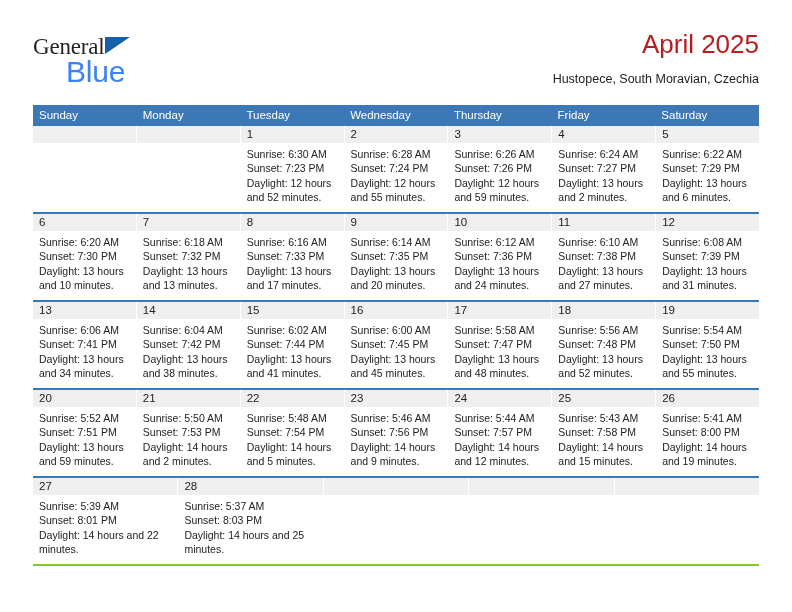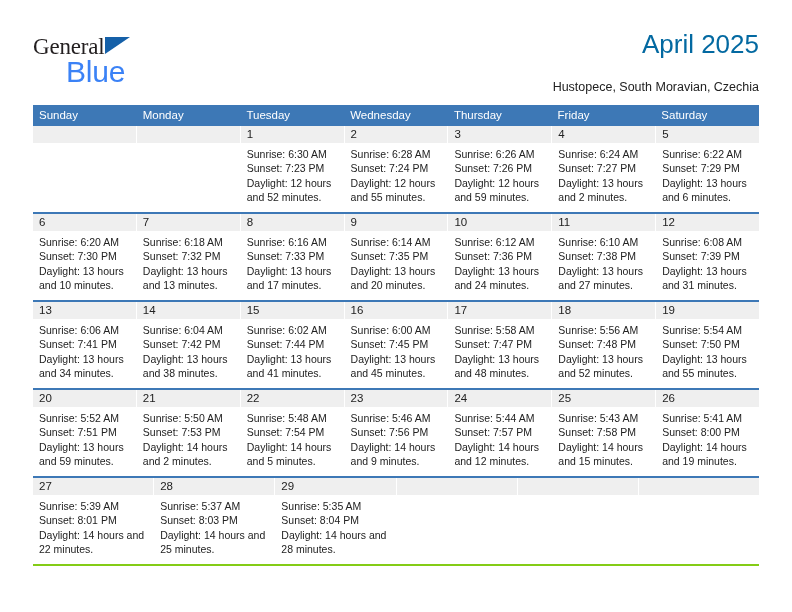--- a/index.html
+++ b/index.html
@@ -64,29 +64,29 @@
     font-family: "Liberation Sans", sans-serif;
   }
   .title-block {
     position: absolute;
     right: 0;
     top: 0;
     text-align: right;
   }
   .cal-title {
     font-size: 26px;
-    color: #0369a1;
+    color: #b91c1c;
     line-height: 32px;
     white-space: nowrap;
   }
   .cal-subtitle {
     font-size: 12.5px;
     color: #222222;
     line-height: 18px;
-    margin-top: 18px;
+    margin-top: 10px;
     white-space: nowrap;
   }
 
   
   .calendar {
     position: absolute;
     left: 33px;
     top: 105px;
     width: 726px;
   }
@@ -404,28 +404,20 @@
             </div>
           </div>
           <div class="day">
             <div class="day-num">28</div>
             <div class="day-info">
               <div>Sunrise: 5:37 AM</div>
               <div>Sunset: 8:03 PM</div>
               <div class="daylight">Daylight: 14 hours and 25 minutes.</div>
             </div>
           </div>
-          <div class="day">
-            <div class="day-num">29</div>
-            <div class="day-info">
-              <div>Sunrise: 5:35 AM</div>
-              <div>Sunset: 8:04 PM</div>
-              <div class="daylight">Daylight: 14 hours and 28 minutes.</div>
-            </div>
-          </div>
           <div class="day empty">
             <div class="day-num"></div>
           </div>
           <div class="day empty">
             <div class="day-num"></div>
           </div>
           <div class="day empty">
             <div class="day-num"></div>
           </div>
         </div>

